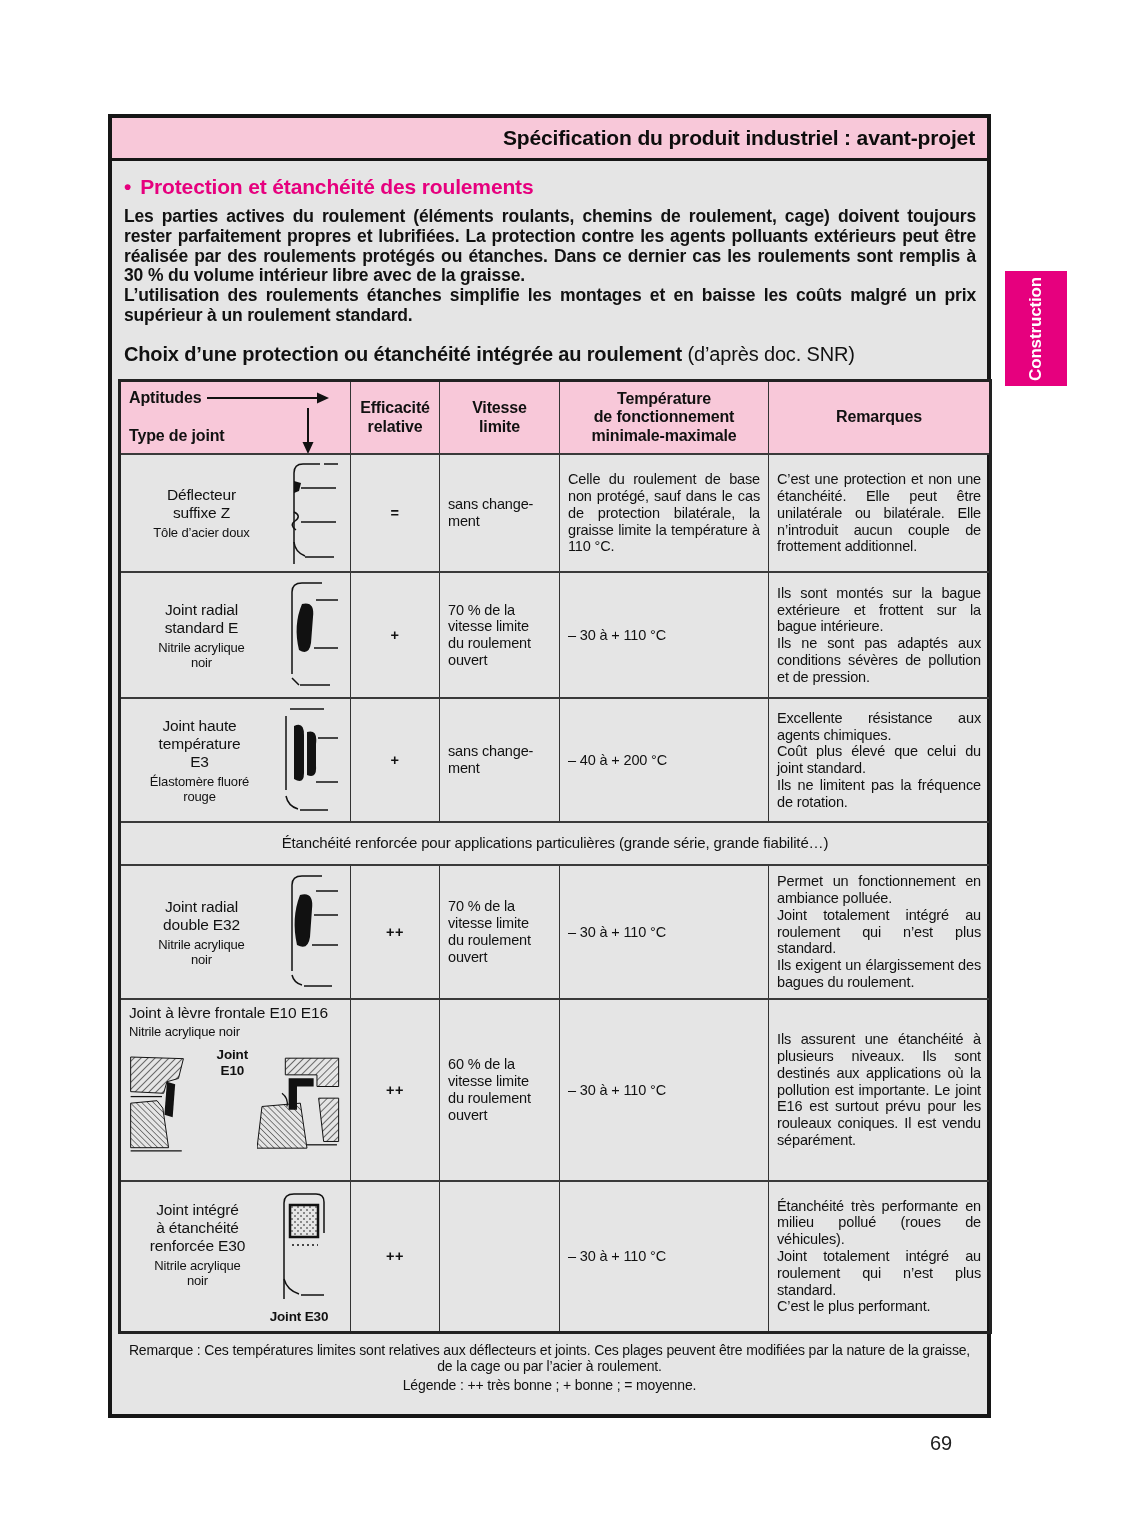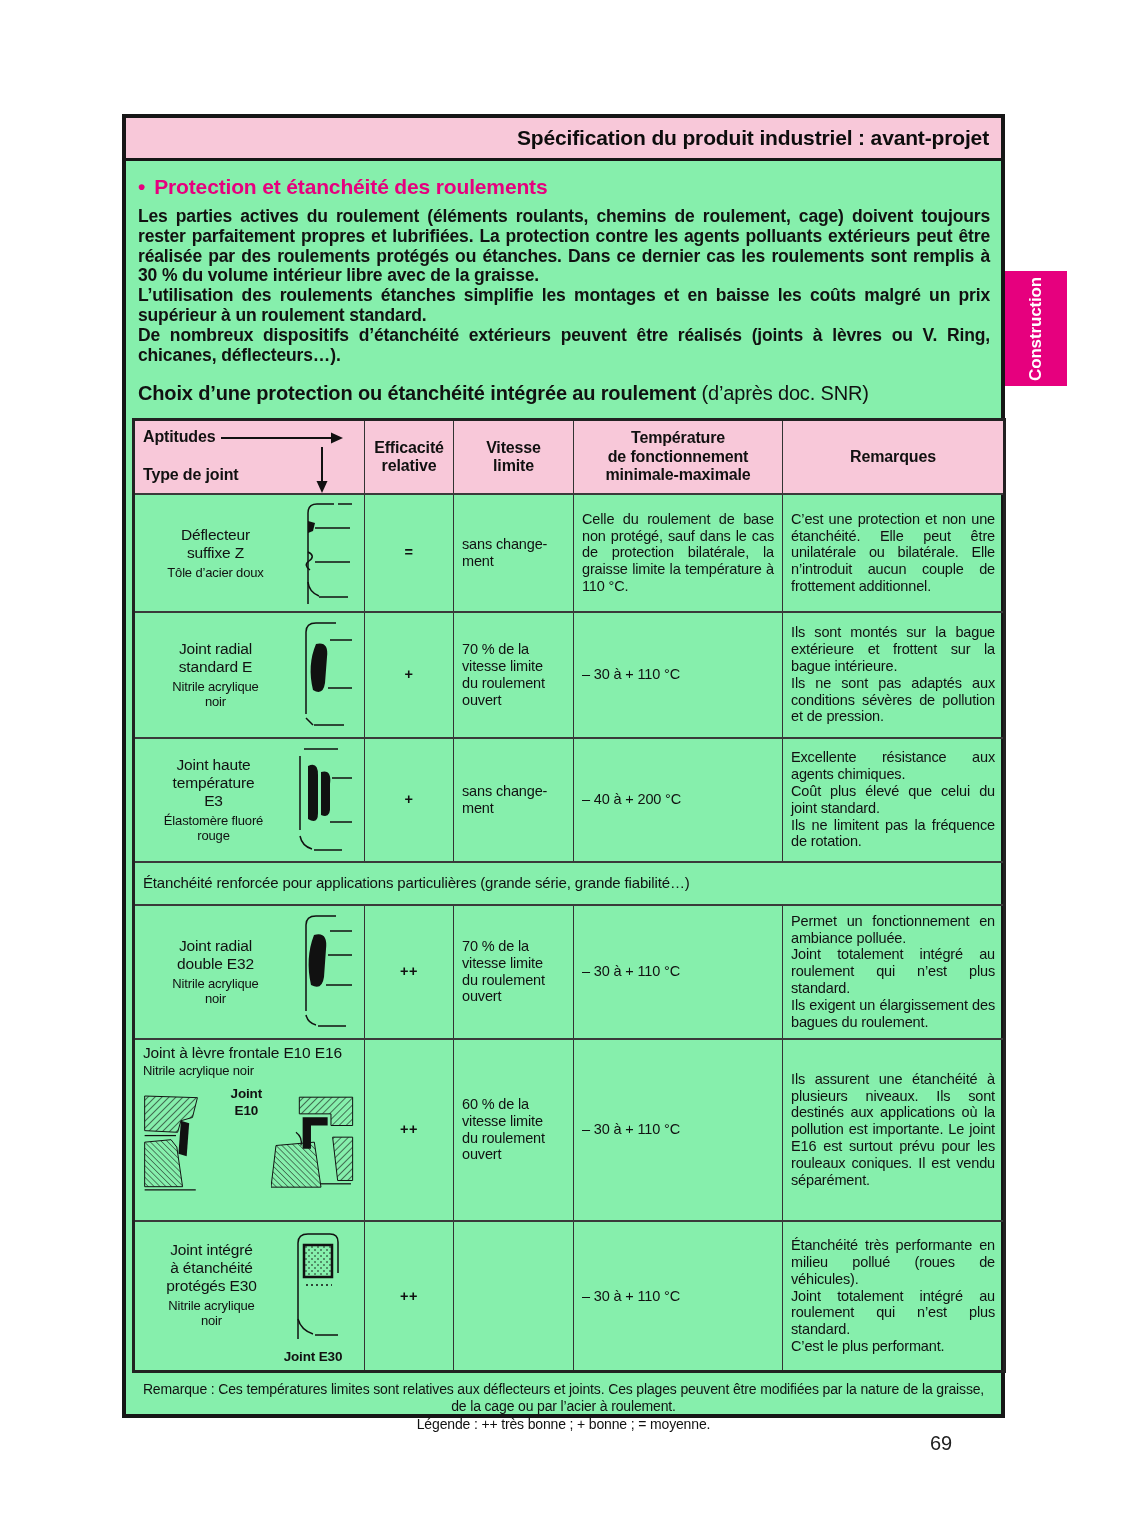--- a/index.html
+++ b/index.html
@@ -2,22 +2,22 @@
 <html lang="fr"><head>
 <meta charset="utf-8">
 <style>
   html,body{margin:0;padding:0;}
   body{
     width:1125px;height:1539px;position:relative;background:#ffffff;
     font-family:"Liberation Sans", sans-serif;color:#111;
     -webkit-font-smoothing:antialiased;letter-spacing:-0.15px;
   }
   .page-box{
-    position:absolute;left:122px;top:114px;width:883px;height:1304px;
-    border:4px solid #161616;box-sizing:border-box;background:#86efac;
+    position:absolute;left:108px;top:114px;width:883px;height:1304px;
+    border:4px solid #161616;box-sizing:border-box;background:#e5e5e5;
   }
   .title-bar{
     height:40px;background:#f8c8d9;border-bottom:3px solid #161616;
     display:flex;align-items:center;justify-content:flex-end;
     padding-right:12px;font-weight:bold;font-size:21px;color:#0d0d0d;
   }
   .section-head{
     margin:14px 12px 0 12px;color:#e6007e;font-weight:bold;font-size:21px;
   }
   .section-head .bullet{margin-right:9px;}
@@ -47,21 +47,21 @@
   .ws{white-space:pre-line;}
   .c-name{text-align:center;}
   .name-wrap{display:flex;align-items:center;justify-content:space-between;}
   .name-text{flex:1;text-align:center;font-size:15.5px;line-height:18px;}
   .mat{font-size:13px;line-height:15px;margin-top:3px;}
   .c-eff{text-align:center;font-size:17px;font-weight:bold;letter-spacing:0.5px;}
   .c-vit{text-align:left;vertical-align:middle;}
   .c-temp{text-align:left;}
   .c-temp.just{text-align:justify;}
   .c-rem{text-align:justify;}
-  .band td{font-size:15px;padding:12px 8px;height:20px;vertical-align:middle;text-align:left;font-weight:normal;}
+  .band td{font-size:15px;padding:12px 8px;height:20px;vertical-align:middle;text-align:center;font-weight:normal;}
   .fig-row{display:flex;justify-content:space-between;align-items:flex-end;margin-top:4px;}
   .fig{display:flex;flex-direction:row;align-items:flex-start;}
   .fig .cap{font-size:13.5px;font-weight:bold;margin-top:2px;}
   .e10-title{font-size:15.5px;text-align:left;font-weight:normal;}
   .e10-mat{font-size:13px;text-align:left;margin-top:2px;}
   .c-name.top{vertical-align:top;}
   .e30-wrap{display:flex;align-items:flex-start;justify-content:space-between;}
   .e30-left{margin-top:14px;flex:1;text-align:center;}
   .e30-fig{display:flex;flex-direction:column;align-items:center;margin-right:10px;}
   .e30-fig .cap{font-size:13.5px;font-weight:bold;}
@@ -109,21 +109,20 @@
     <span>Spécification du produit industriel : avant-projet</span>
   </div>
 
   <div class="section-head">
     <span class="bullet">•</span><span>Protection et étanchéité des roulements</span>
   </div>
 
   <div class="body-text">
     <div>Les parties actives du roulement (éléments roulants, chemins de roulement, cage) doivent toujours rester parfaitement propres et lubrifiées. La protection contre les agents polluants extérieurs peut être réalisée par des roulements protégés ou étanches. Dans ce dernier cas les roulements sont remplis à 30 % du volume intérieur libre avec de la graisse.</div>
     <div>L’utilisation des roulements étanches simplifie les montages et en baisse les coûts malgré un prix supérieur à un roulement standard.</div>
-    <div>De nombreux dispositifs d’étanchéité extérieurs peuvent être réalisés (joints à lèvres ou V. Ring, chicanes, déflecteurs…).</div>
   </div>
 
   <div class="table-title">
     <span class="tt-bold">Choix d’une protection ou étanchéité intégrée au roulement</span><span> (d’après doc. SNR)</span>
   </div>
 
   <table class="joints-table">
     <colgroup>
       <col style="width:231px">
         <col style="width:89px">
@@ -316,21 +315,21 @@
       <td class="c-temp">– 30 à + 110 °C</td>
       <td class="c-rem ws">Ils assurent une étanchéité à plusieurs niveaux. Ils sont destinés aux applications où la pollution est importante. Le joint E16 est surtout prévu pour les rouleaux coniques. Il est vendu séparément.</td>
     </tr>
 
     <tr style="height:148px">
       <td class="c-name top">
         <div class="e30-wrap">
           <div class="e30-left">
             <div class="name-text ws">Joint intégré
 à étanchéité
-protégés E30</div>
+renforcée E30</div>
             <div class="mat ws">Nitrile acrylique
 noir</div>
           </div>
           <div class="e30-fig">
             <svg class="diag" width="66" height="122" viewBox="0 0 66 122">
               <path d="M18 112 V16 Q18 7 28 7 H50 Q58 7 58 15 V46"></path>
               <rect x="24" y="18" width="28" height="32" fill="url(#dots)" stroke="#111" stroke-width="2.5"></rect>
               <line x1="26" y1="58" x2="52" y2="58" stroke-dasharray="2 3"></line>
               <path d="M18 92 q3 11 15 15"></path>
               <line x1="35" y1="108" x2="58" y2="108"></line>

